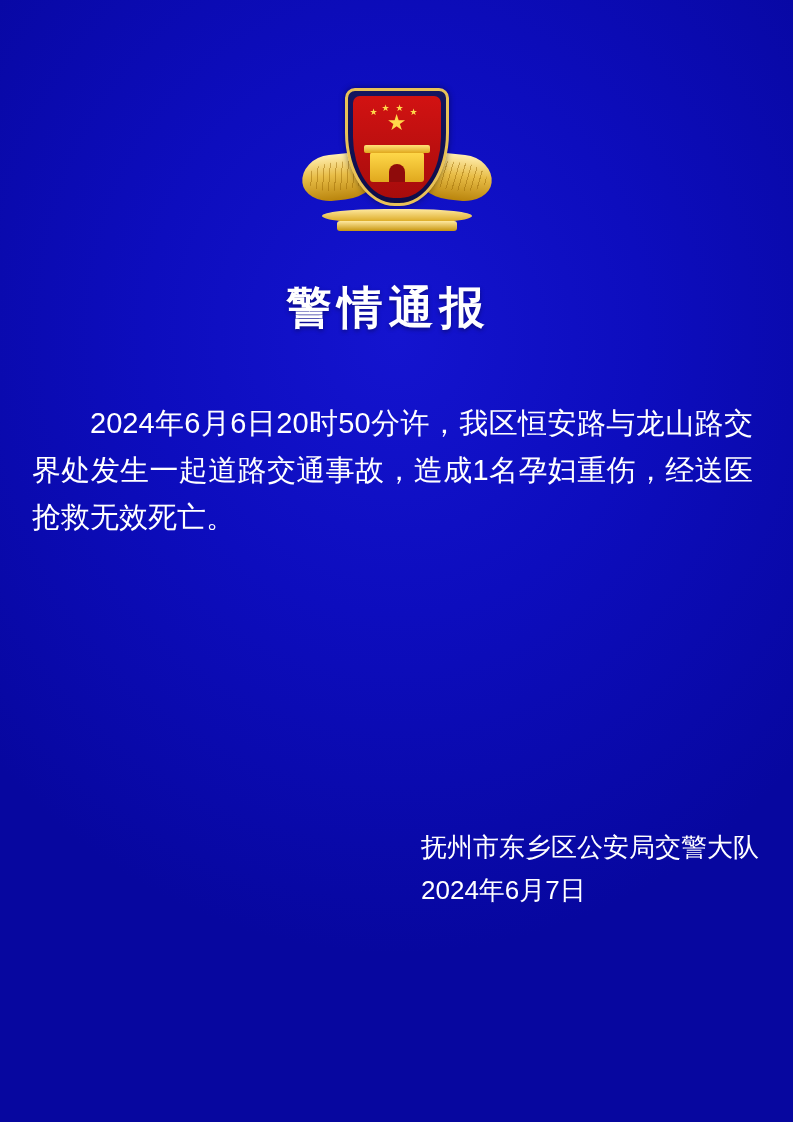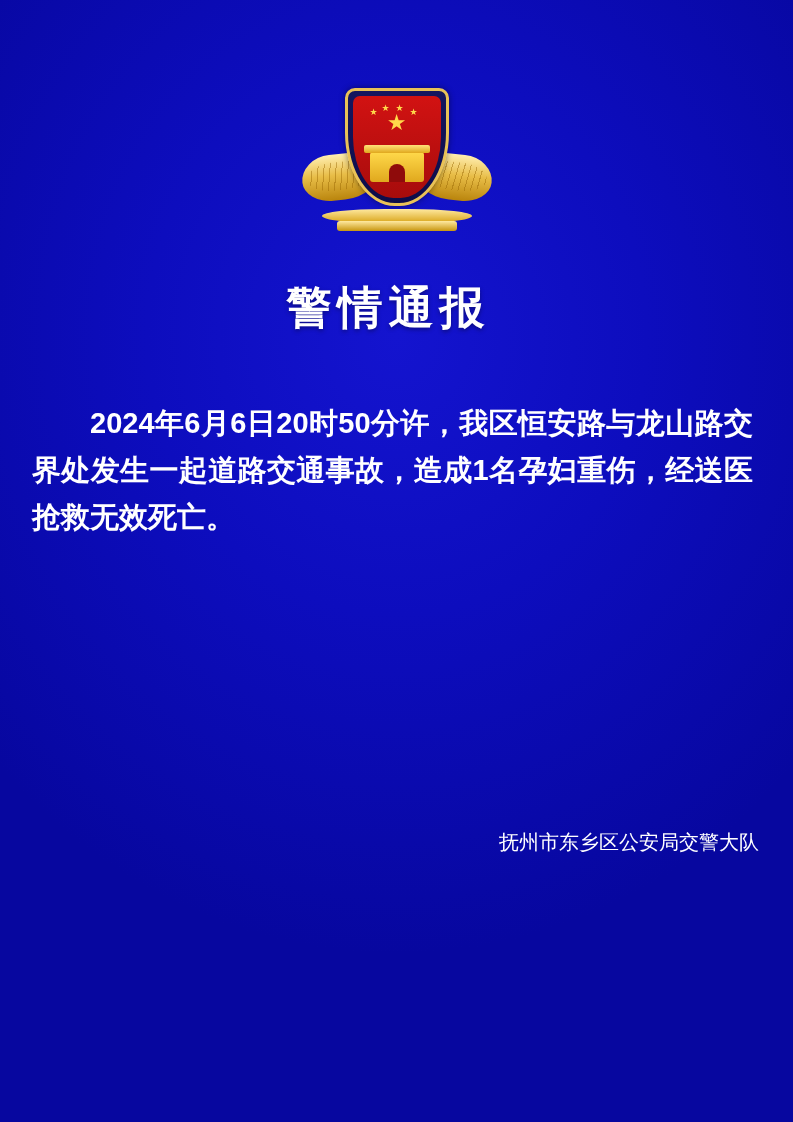--- a/index.html
+++ b/index.html
@@ -191,30 +191,29 @@
     right: 28px;
     font-size: 29px;
     line-height: 1.62;
     text-align: justify;
     text-justify: inter-ideograph;
     color: #ffffff;
   }
   .body-text p {
     margin: 0 12px 2px 0;
     text-indent: 2em;
-    font-weight: bold;
   }
 
   
   .signature {
     position: absolute;
     right: 34px;
     top: 826px;
     text-align: left;
-    font-size: 20px;
+    font-size: 26px;
     line-height: 1.65;
     color: #ffffff;
     margin-left: 48px;
   }
 </style>
 </head>
 <body>
 
 <div class="poster">
 
@@ -240,15 +239,16 @@
   </div>
 
   <div class="title">警情通报</div>
 
   <div class="body-text">
     <p>2024年6月6日20时50分许，我区恒安路与龙山路交界处发生一起道路交通事故，造成1名孕妇重伤，经送医抢救无效死亡。</p>
   </div>
 
   <div class="signature">
     <div>抚州市东乡区公安局交警大队</div>
+    <div>2024年6月7日</div>
   </div>
 
 </div>
 
 </body></html>

